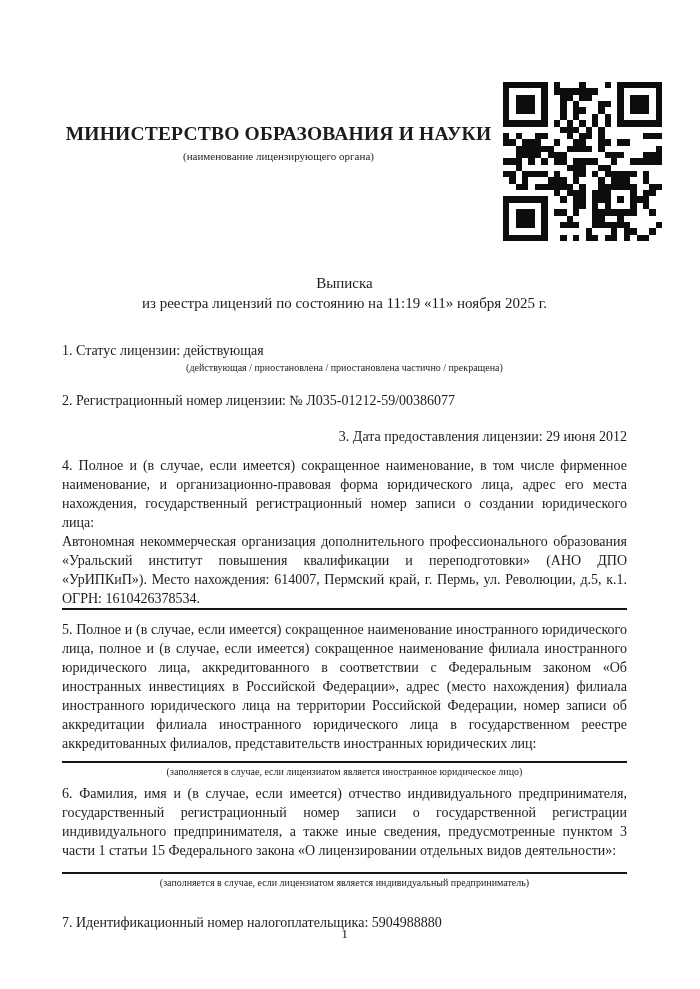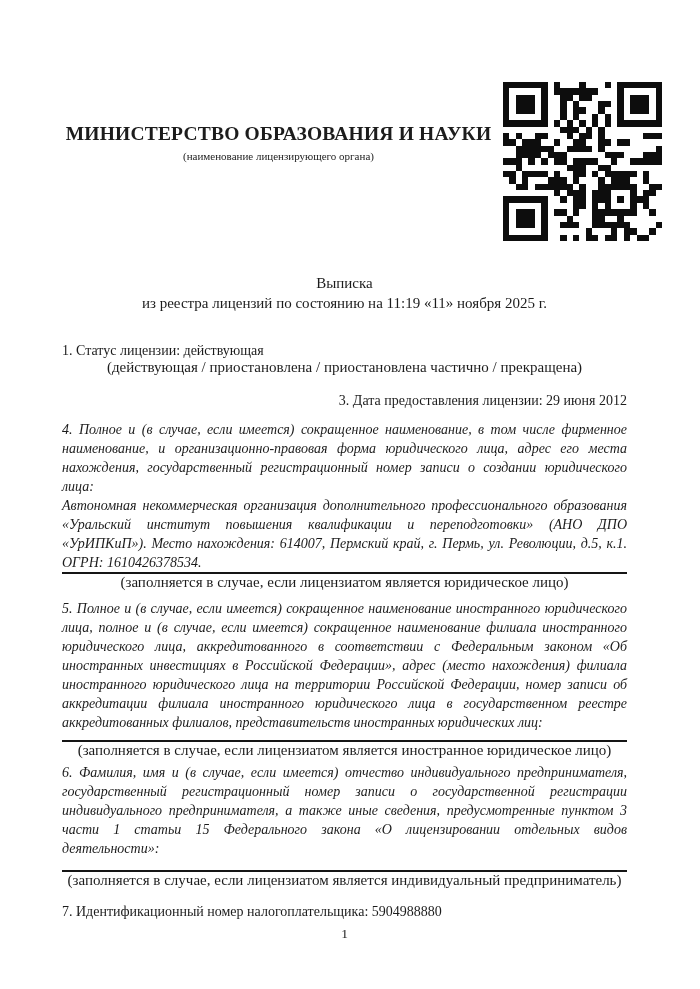--- a/index.html
+++ b/index.html
@@ -11,37 +11,37 @@
     color:#1c1c1c;
     overflow:hidden;
   }
   .content{padding:0 45px 0 62px;}
   .qr{position:absolute;left:503px;top:82px;width:159px;height:159px;}
   .header-block{margin-top:121px;width:433px;text-align:center;}
   .ministry{font-weight:bold;font-size:19.5px;line-height:26px;letter-spacing:.2px;}
   .org-caption{font-size:11px;line-height:13px;margin-top:3px;}
   .title-block{margin-top:110px;text-align:center;font-size:15px;line-height:20px;}
   .item{font-size:14px;line-height:19px;}
-  .just{text-align:justify;font-style:italic;}
-  .note{font-size:15px;line-height:13px;text-align:center;}
+  .just{text-align:justify;}
+  .note{font-size:10px;line-height:13px;text-align:center;}
   .rule{border-top:2px solid #151515;height:0;}
   .i1{margin-top:28px;}
   .note1{margin-top:1px;}
   .i2{margin-top:17px;}
   .i3{margin-top:17px;text-align:right;}
   .i4{margin-top:10px;}
   .rule4{margin-top:0;}
   .note4{margin-top:2px;}
   .i5{margin-top:10px;}
   .rule5{margin-top:8px;}
   .note5{margin-top:2px;}
   .i6{margin-top:6px;}
   .rule6{margin-top:12px;}
   .note6{margin-top:2px;}
-  .i7{margin-top:15px;}
+  .i7{margin-top:24px;}
   .pagenum{position:absolute;left:62px;right:45px;top:926px;text-align:center;font-size:13.5px;}
 </style>
 </head>
 <body>
 
 <div class="page">
 
   <div class="qr"><svg xmlns="http://www.w3.org/2000/svg" viewBox="0 0 25 25" width="159" height="159" shape-rendering="crispEdges" fill="#0d0d0d">
         <rect x="0" y="0" width="1" height="1"></rect>
         <rect x="1" y="0" width="1" height="1"></rect>
@@ -370,29 +370,29 @@
     </div>
 
     <div class="title-block">
       <div>Выписка</div>
       <div>из реестра лицензий по состоянию на 11:19 «11» ноября 2025 г.</div>
     </div>
 
     <div class="item i1">1. Статус лицензии: действующая</div>
     <div class="note note1">(действующая / приостановлена / приостановлена частично / прекращена)</div>
 
+    <div class="item i2">2. Регистрационный номер лицензии: № Л035-01212-59/00386077</div>
 
     <div class="item i3">3. Дата предоставления лицензии: 29 июня 2012</div>
 
     <div class="item just i4">
       <span>4. Полное и (в случае, если имеется) сокращенное наименование, в том числе фирменное наименование, и организационно-правовая форма юридического лица, адрес его места нахождения, государственный регистрационный номер записи о создании юридического лица:</span>
     </div>
     <div class="item just">Автономная некоммерческая организация дополнительного профессионального образования «Уральский институт повышения квалификации и переподготовки» (АНО ДПО «УрИПКиП»). Место нахождения: 614007, Пермский край, г. Пермь, ул. Революции, д.5, к.1. ОГРН: 1610426378534.</div>
     <div class="rule rule4"></div>
-    <div class="note note4">(заполняется в случае, если лицензиатом является юридическое лицо)</div>
 
     <div class="item just i5">5. Полное и (в случае, если имеется) сокращенное наименование иностранного юридического лица, полное и (в случае, если имеется) сокращенное наименование филиала иностранного юридического лица, аккредитованного в соответствии с Федеральным законом «Об иностранных инвестициях в Российской Федерации», адрес (место нахождения) филиала иностранного юридического лица на территории Российской Федерации, номер записи об аккредитации филиала иностранного юридического лица в государственном реестре аккредитованных филиалов, представительств иностранных юридических лиц:</div>
     <div class="rule rule5"></div>
     <div class="note note5">(заполняется в случае, если лицензиатом является иностранное юридическое лицо)</div>
 
     <div class="item just i6">6. Фамилия, имя и (в случае, если имеется) отчество индивидуального предпринимателя, государственный регистрационный номер записи о государственной регистрации индивидуального предпринимателя, а также иные сведения, предусмотренные пунктом 3 части 1 статьи 15 Федерального закона «О лицензировании отдельных видов деятельности»:</div>
     <div class="rule rule6"></div>
     <div class="note note6">(заполняется в случае, если лицензиатом является индивидуальный предприниматель)</div>
 
     <div class="item i7">7. Идентификационный номер налогоплательщика: 5904988880</div>

